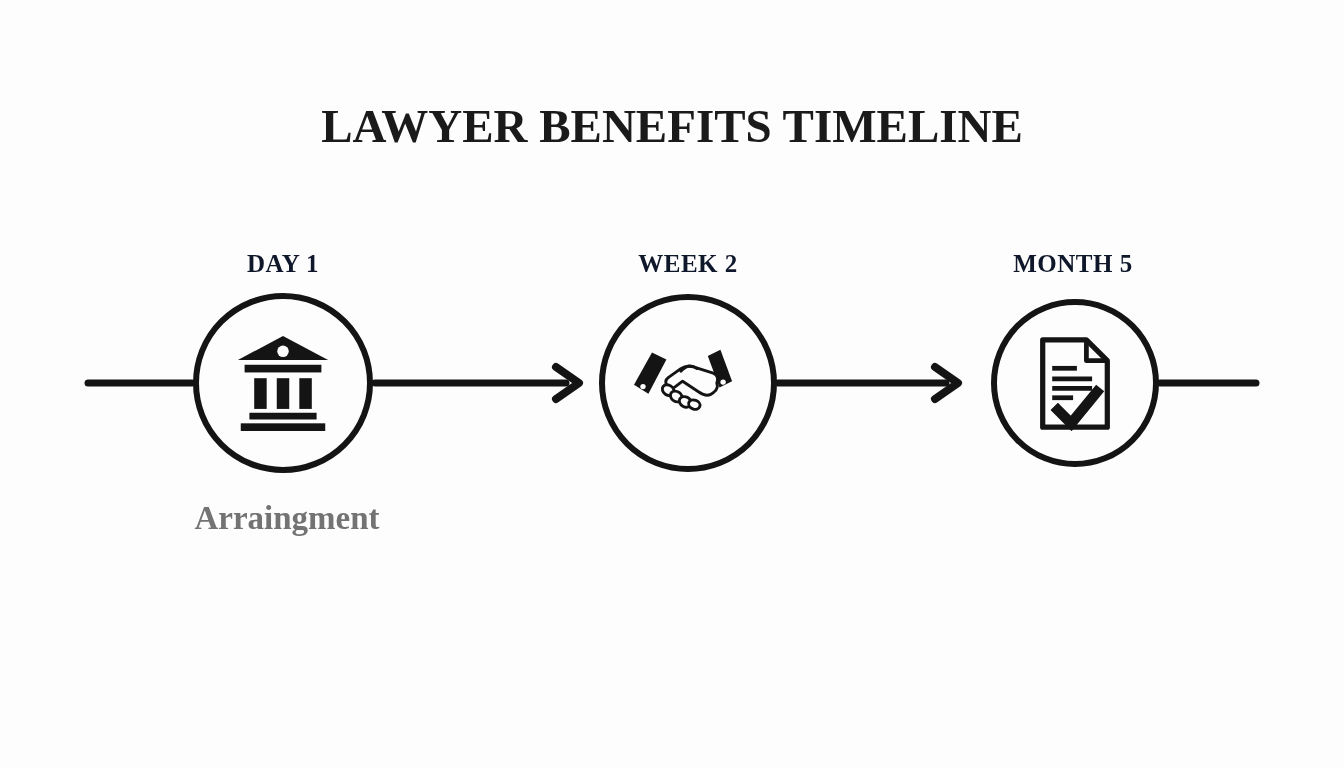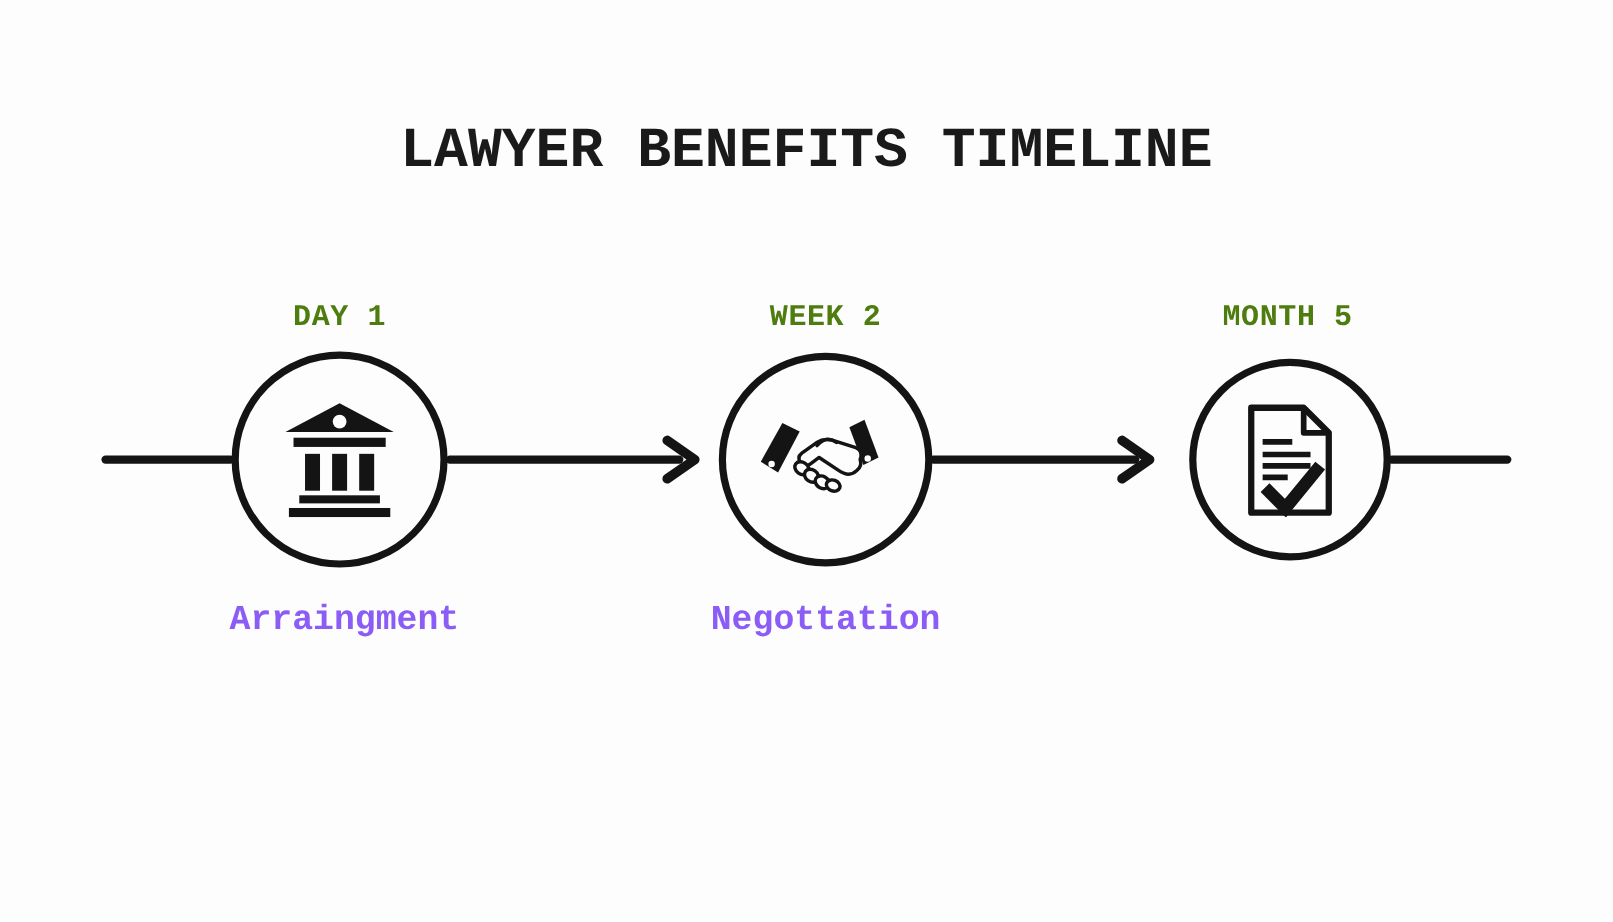--- a/index.html
+++ b/index.html
@@ -1,40 +1,40 @@
 <!DOCTYPE html>
 <html><head>
 <meta charset="utf-8">
 <style>
   html,body{margin:0;padding:0;background:#fdfdfd;}
   .canvas{
     position:relative;width:1344px;height:768px;background:#fdfdfd;
-    overflow:hidden;font-family:Liberation Mono, monospace;color:#161616;
+    overflow:hidden;font-family:Liberation Serif, serif;color:#161616;
   }
   .title{
     position:absolute;top:103px;left:0;width:100%;text-align:center;
     font-size:47px;font-weight:700;letter-spacing:0px;color:#1a1a1a;line-height:1;
   }
   .connector-layer{position:absolute;left:0;top:0;width:1344px;height:768px;}
   .time-label{
     position:absolute;top:250px;transform:translateX(-50%);
-    font-size:25px;font-weight:700;letter-spacing:.5px;color:#4d7c0f;white-space:nowrap;
+    font-size:25px;font-weight:700;letter-spacing:.5px;color:#0f172a;white-space:nowrap;
   }
   .node-circle{
     position:absolute;top:383px;transform:translate(-50%,-50%);
     box-sizing:border-box;border:6px solid #141414;border-radius:50%;
     background:#fdfdfd;display:flex;align-items:center;justify-content:center;
   }
   .c1{left:283px;width:180px;height:180px;}
   .c2{left:688px;width:178px;height:178px;}
   .c3{left:1075px;width:168px;height:168px;}
   .t1{left:283px;} .t2{left:688px;} .t3{left:1073px;}
   .stage-label{
     position:absolute;top:500px;transform:translateX(-50%);
-    font-size:29px;font-weight:700;color:#8b5cf6;white-space:nowrap;
+    font-size:33px;font-weight:700;color:#737373;white-space:nowrap;
   }
   .s1{left:287px;} .s2{left:688px;} .s3{left:1075px;}
   .icon-svg{display:block;}
 </style>
 </head>
 <body>
 
 <div class="canvas">
 
   <div class="title">LAWYER BENEFITS TIMELINE</div>
@@ -79,21 +79,20 @@
       <g stroke="#141414" stroke-width="3.2" fill="#fdfdfd" stroke-linejoin="round" stroke-linecap="round">
         <path d="M92,40 Q95,32 88,29 L66,22 Q58,20 52,24 L38,34 Q33,38 37,43 Q41,48 46,44 L54,38 L72,50 Q82,57 89,50 Q94,46 92,40 Z"></path>
         <path d="M52,27 Q61,17 70,24" fill="none"></path>
         <ellipse cx="38" cy="48" rx="7" ry="5.5" transform="rotate(35 38 48)"></ellipse>
         <ellipse cx="47" cy="55" rx="7" ry="5.5" transform="rotate(35 47 55)"></ellipse>
         <ellipse cx="57" cy="61" rx="7" ry="5.5" transform="rotate(30 57 61)"></ellipse>
         <ellipse cx="67" cy="64" rx="6.5" ry="5" transform="rotate(20 67 64)"></ellipse>
       </g>
     </svg>
   </div>
-  <div class="stage-label s2">Negottation</div>
 
   <div class="time-label t3">MONTH 5</div>
   <div class="node-circle c3">
     <svg class="icon-svg" width="76" height="95" viewBox="0 0 80 100">
       <g stroke="#141414" fill="none">
         <path d="M6 4 H52 L74 26 V96 H6 Z" fill="#fdfdfd" stroke-width="5.5" stroke-linejoin="round"></path>
         <path d="M52 4 V26 H74" stroke-width="5" stroke-linejoin="round"></path>
         <g stroke-width="5">
           <path d="M16 34 H42"></path>
           <path d="M16 45 H58"></path>

